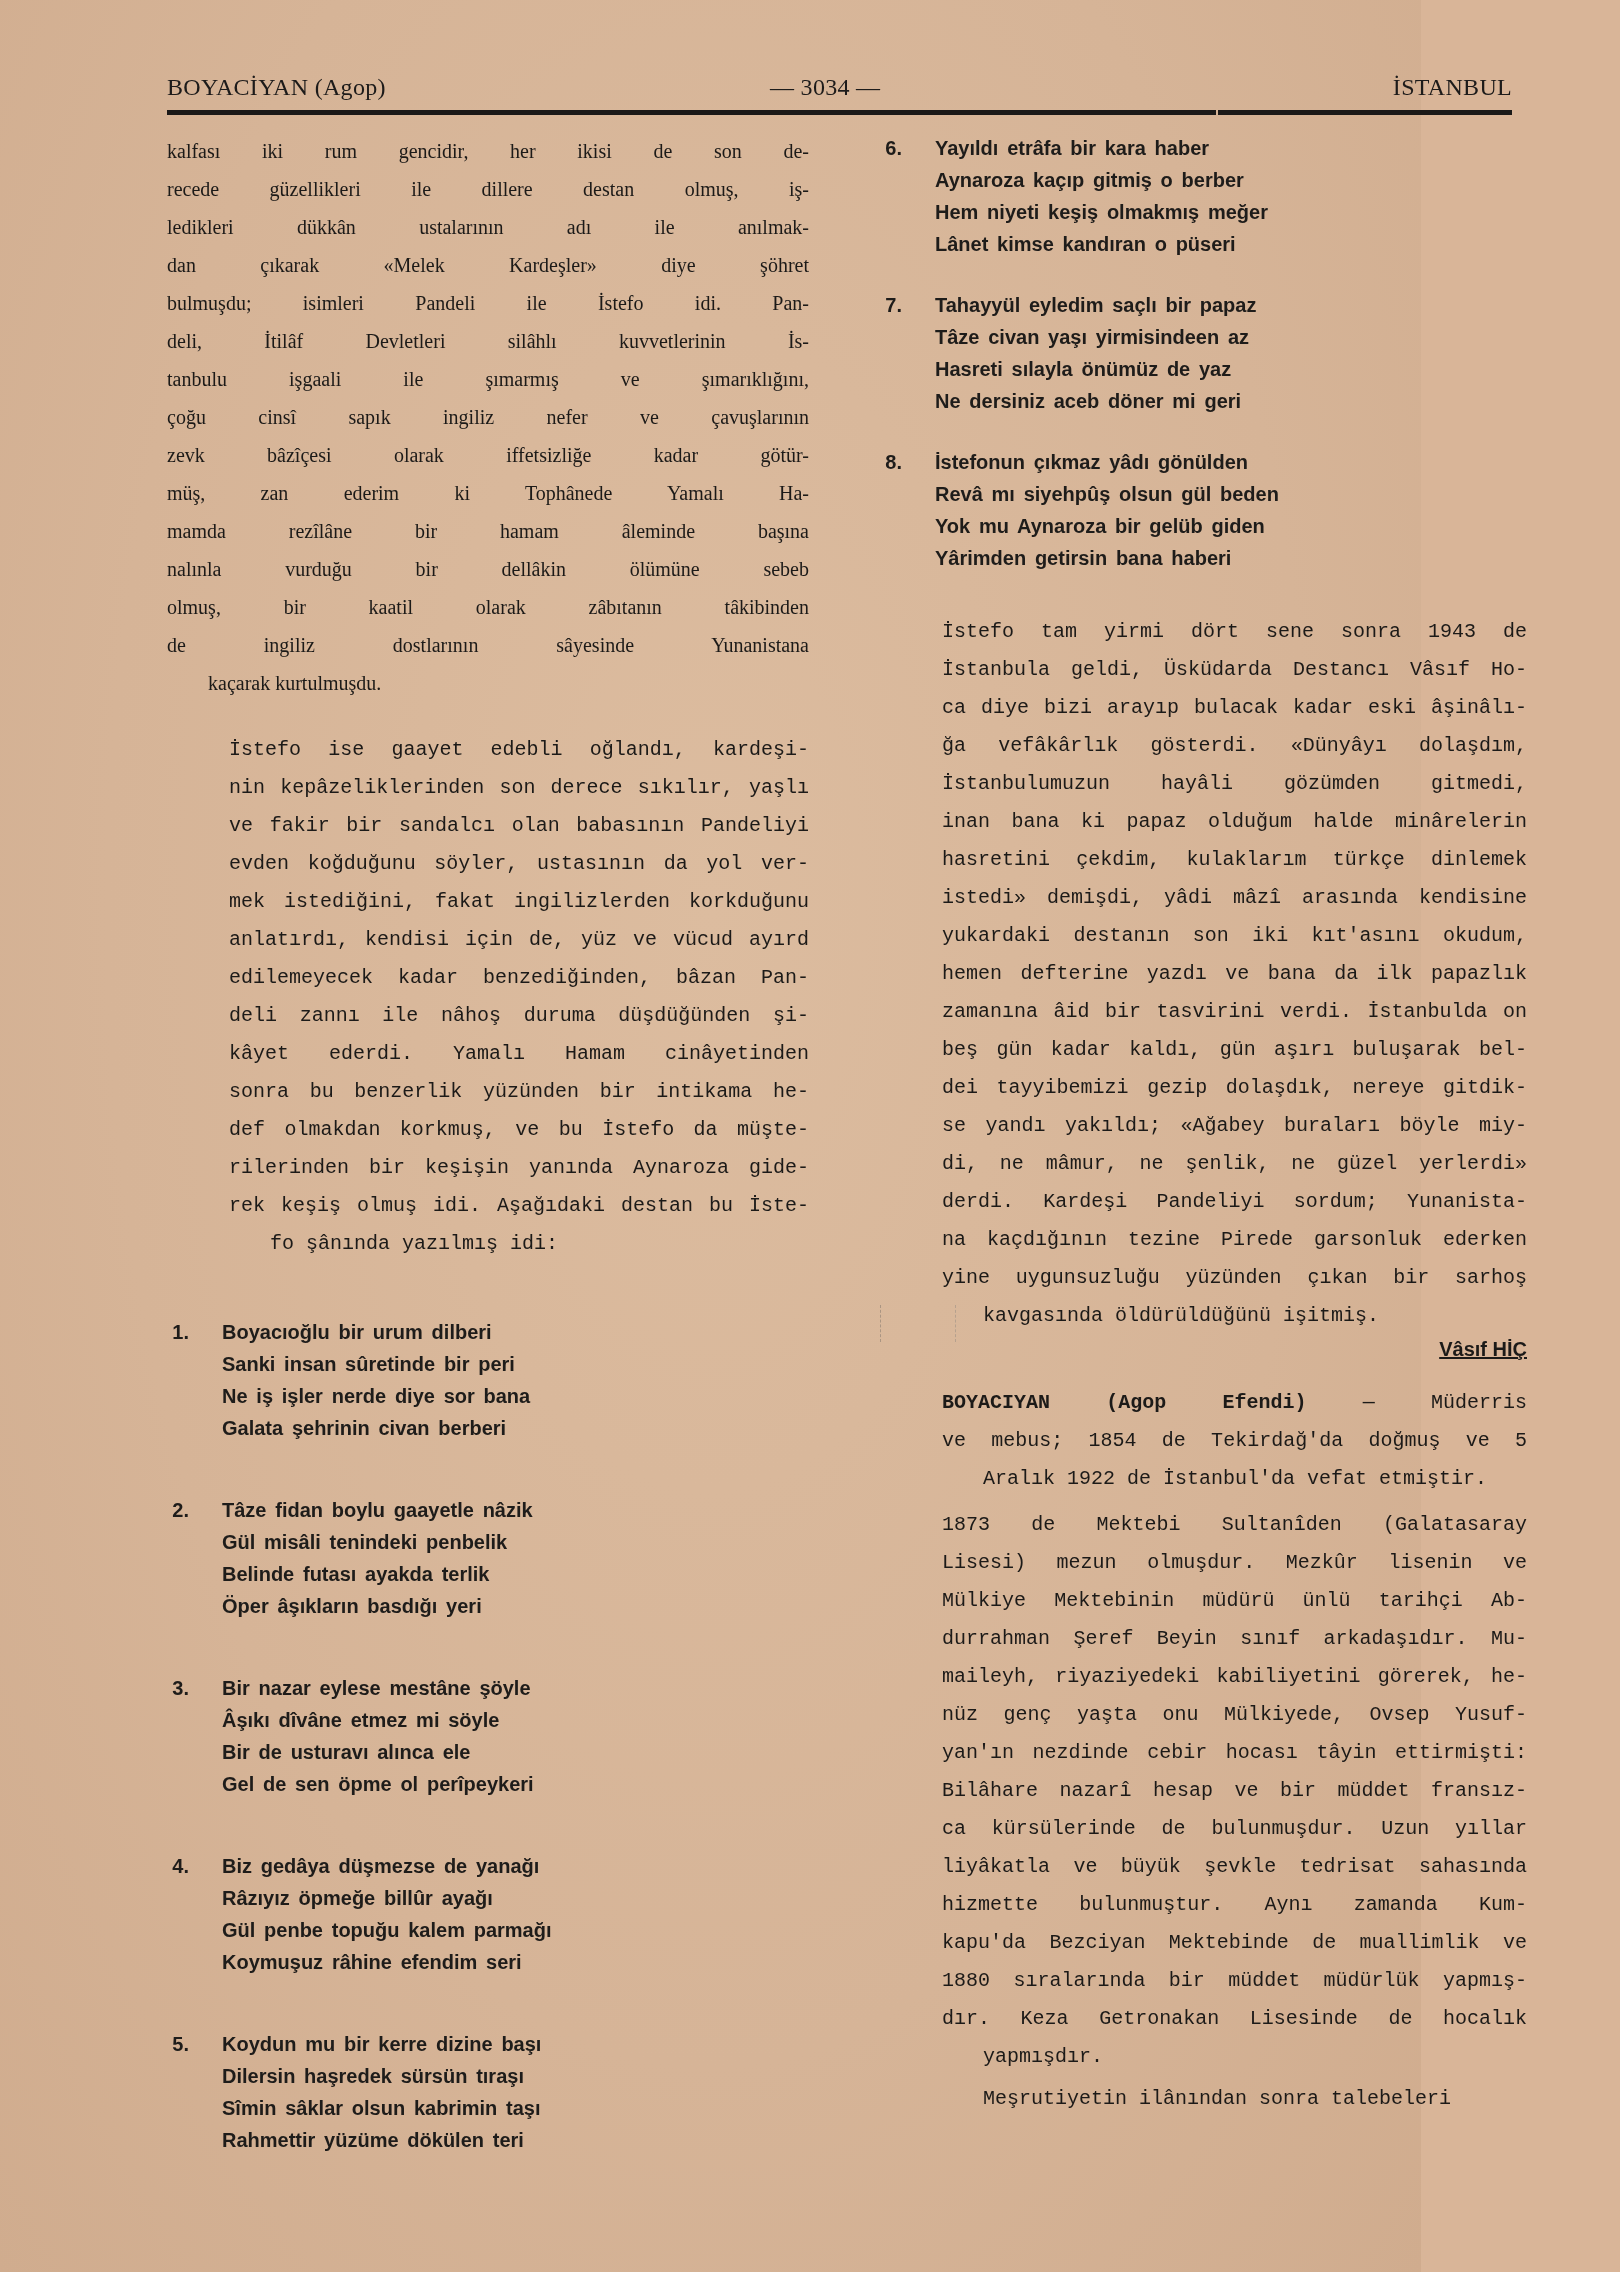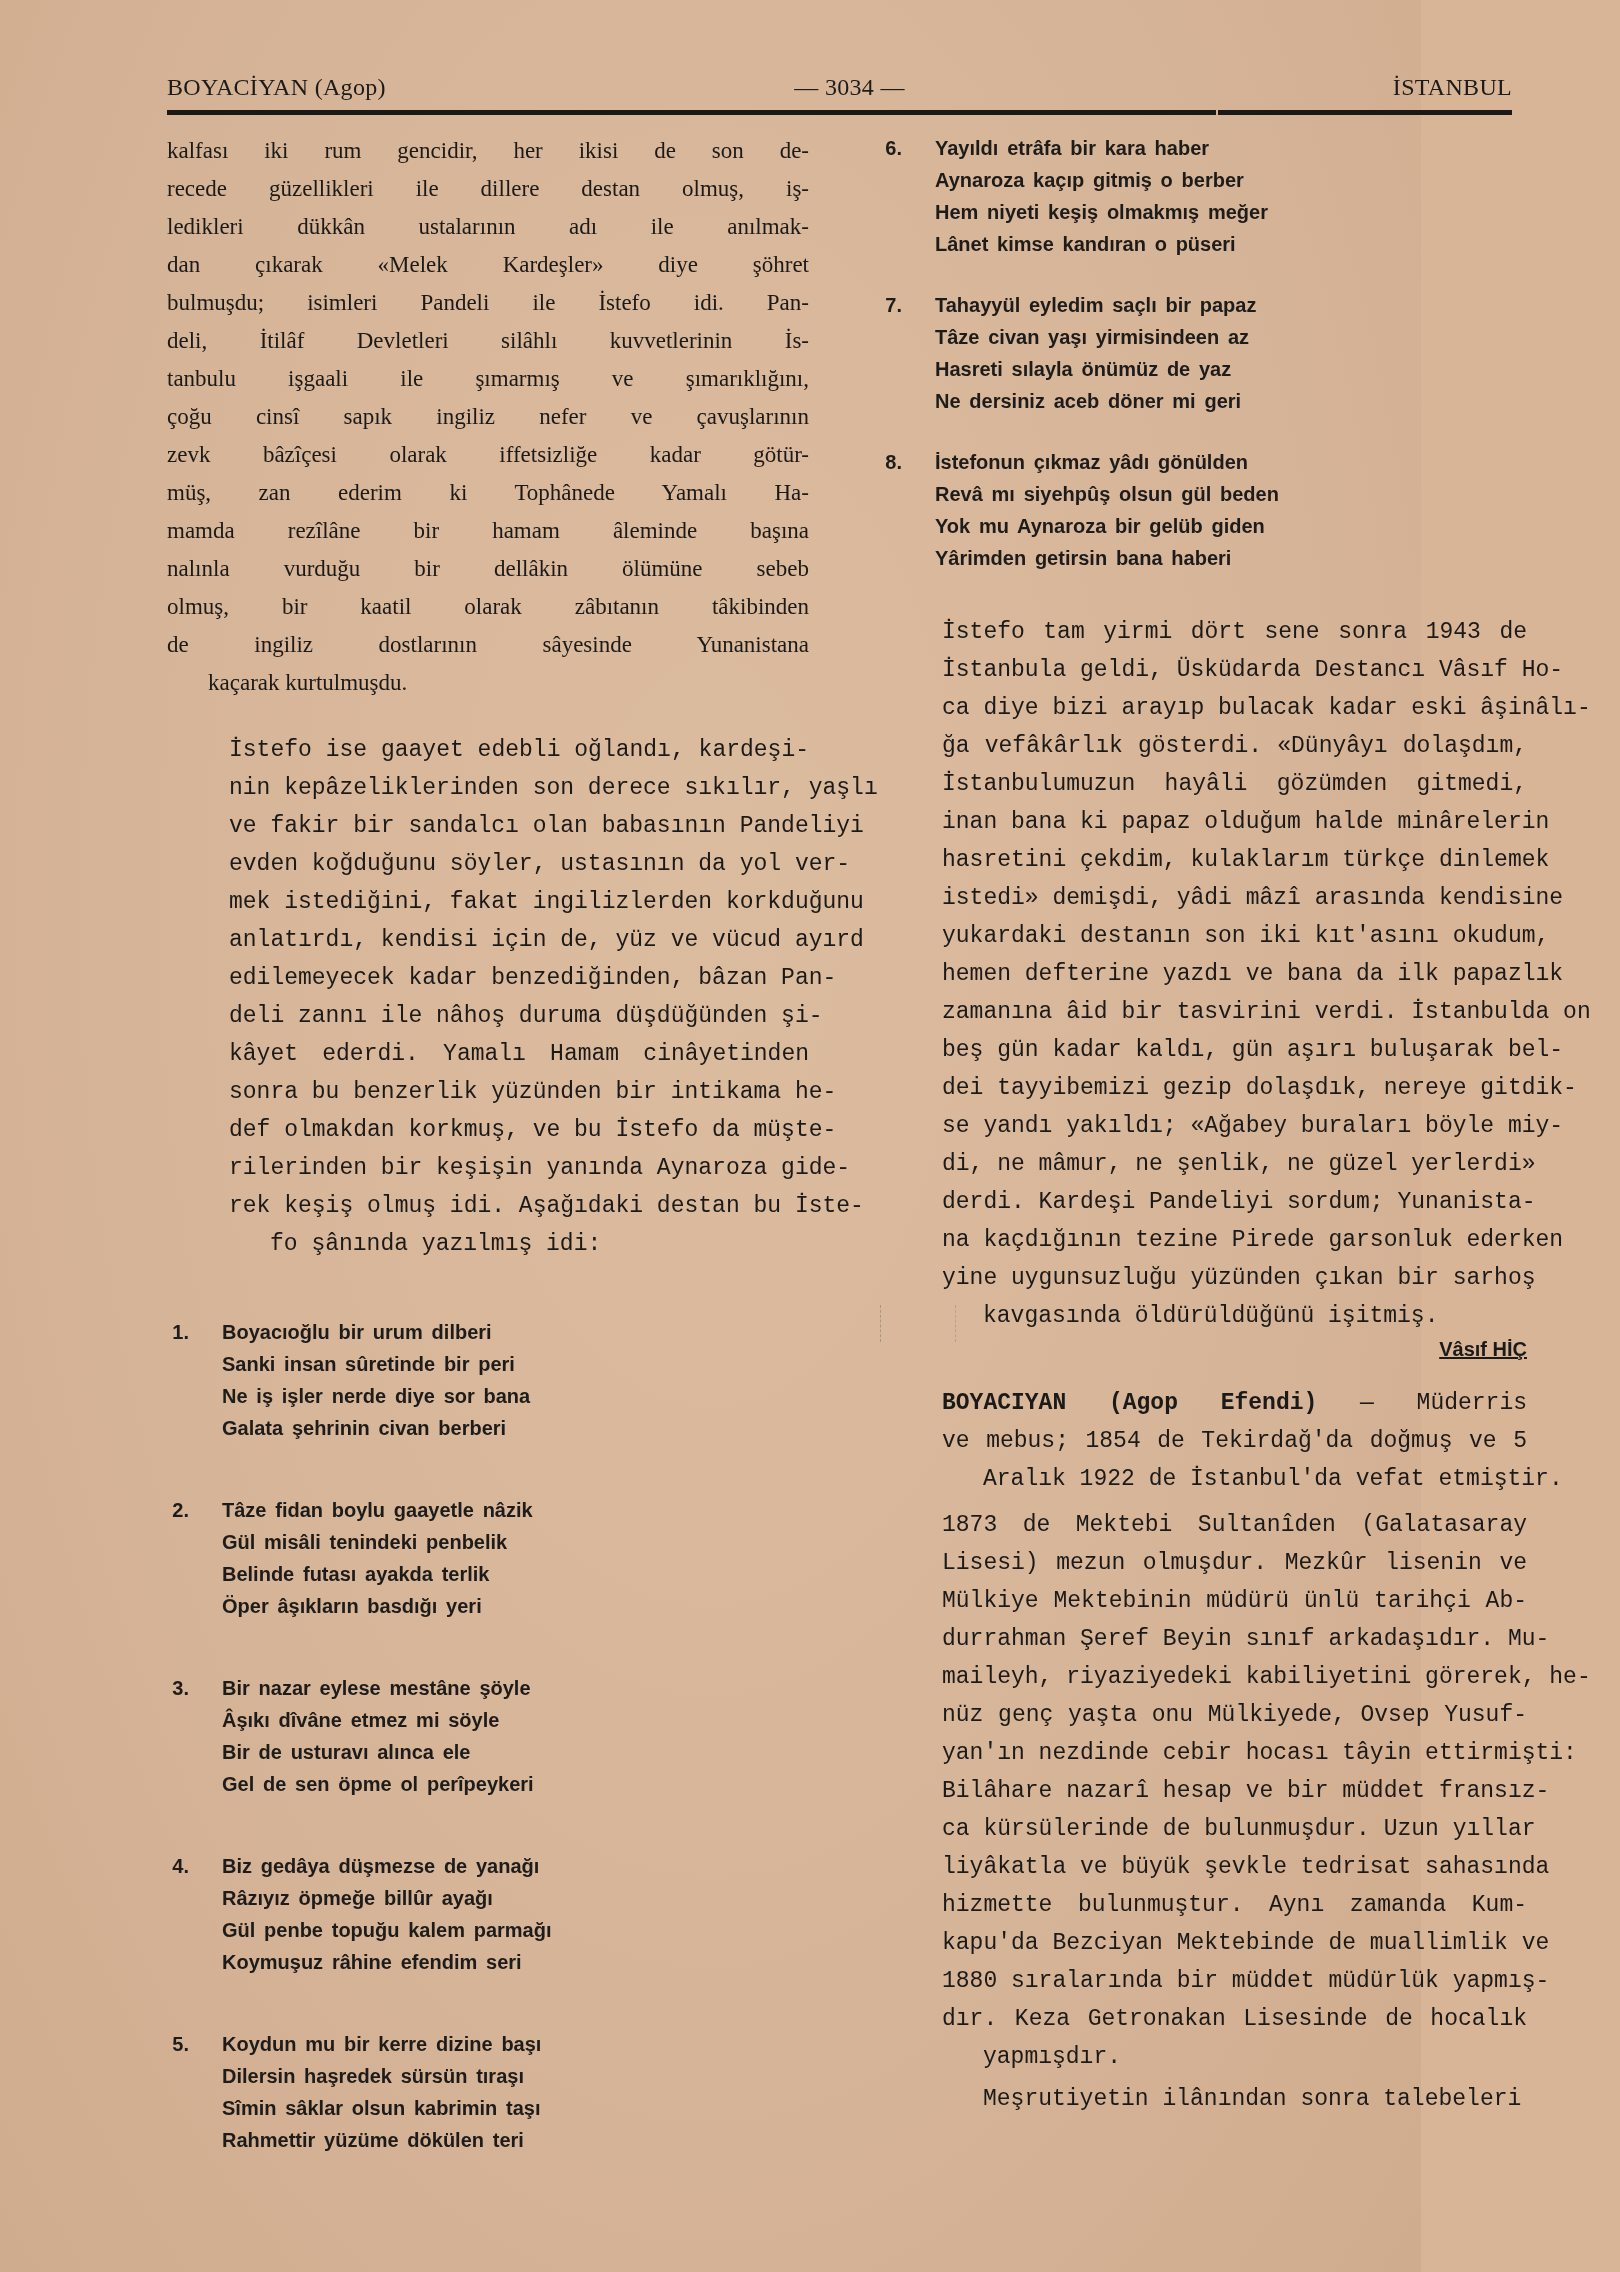--- a/index.html
+++ b/index.html
@@ -13,37 +13,37 @@
   .page {
     position: absolute; left: 0; top: 0; width: 1421px; height: 2273px;
     background: radial-gradient(ellipse at 50% 40%, #dcbc9f 0%, #d6b497 60%, #d0ac8e 100%);
   }
   .running-head {
     position: absolute; left: 167px; top: 69px; width: 1345px; height: 37px;
     font-family: "Liberation Serif", "DejaVu Serif", serif;
     font-size: 24px; letter-spacing: 0.3px; color: #1d1b1a;
   }
   .running-head .left { position: absolute; left: 0; top: 5.3px; }
-  .running-head .center { position: absolute; left: 603px; top: 5.3px; width: 159px; text-align: center; }
+  .running-head .center { position: absolute; left: 603px; top: 5.3px; width: 159px; }
   .running-head .right { position: absolute; right: 0; top: 5.3px; }
   .rule {
     position: absolute; top: 110px; height: 5.3px; background: #1b1918;
   }
   .rule.r1 { left: 167px; width: 1049px; }
   .rule.r2 { left: 1218px; width: 294px; }
 
   .col {
     position: absolute;
     font-family: "Liberation Serif", "DejaVu Serif", serif;
   }
   .col-left { left: 167px; top: 132px; width: 642px; }
   .col-right { left: 880px; top: 132px; width: 647px; }
 
   .prose p {
-    margin: 0; font-size: 23px; line-height: 38px; text-align: justify;
+    margin: 0; font-size: 20px; line-height: 38px; text-align: justify;
     text-align-last: left; hyphens: manual;
   }
   .prose p.indent { text-indent: 62px; font-family: Liberation Mono, monospace; }
   .prose .line { display: block; text-align: justify; text-align-last: justify; white-space: nowrap; }
   .prose .line.last { text-align-last: left; margin-left: 41px; }
 
   .stanza {
     font-family: "Liberation Sans", "DejaVu Sans", sans-serif;
     font-weight: bold; font-size: 20px; line-height: 32px;
     position: relative; padding-left: 55px; color: #1e1c1a;

